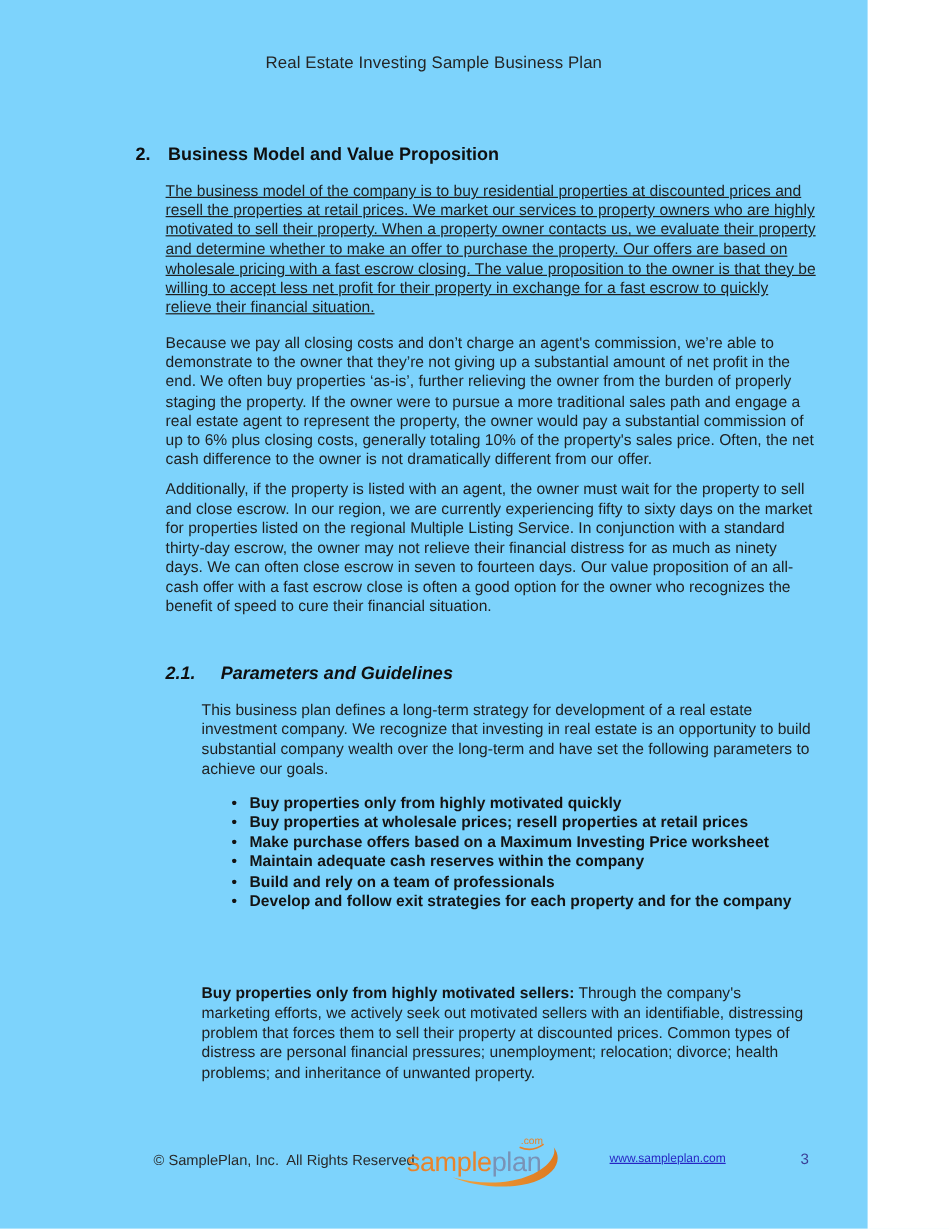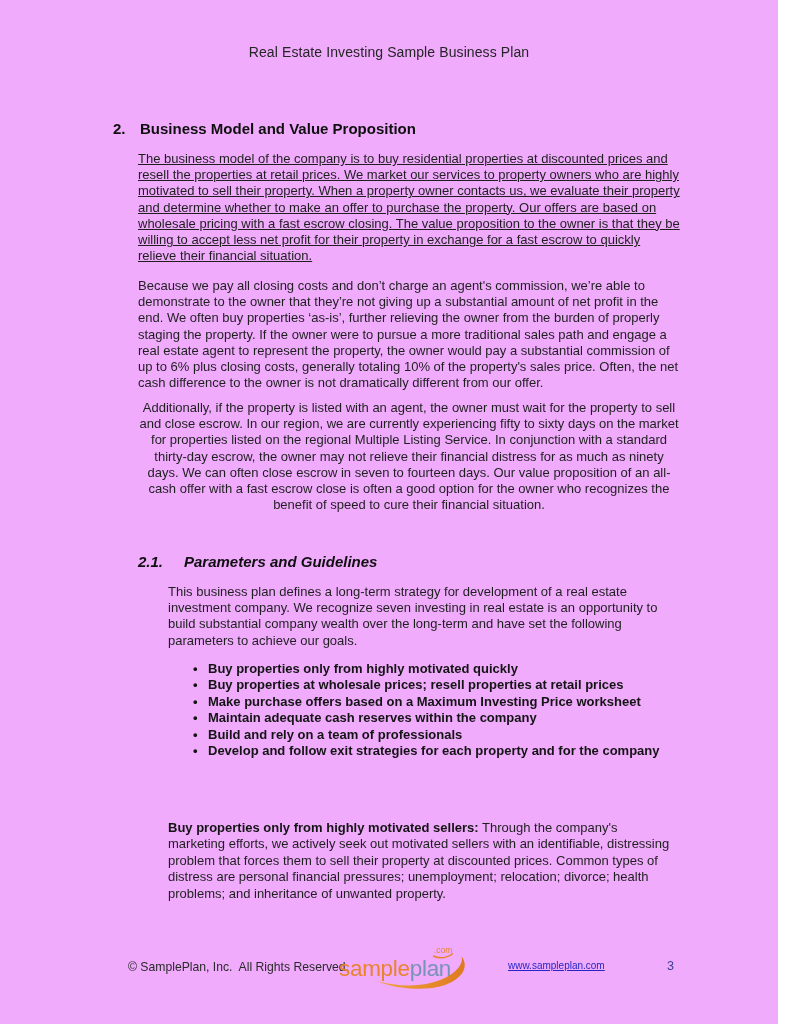--- a/index.html
+++ b/index.html
@@ -1,20 +1,20 @@
 <!DOCTYPE html>
 <html><head>
 <meta charset="utf-8">
 <style>
   html, body { margin: 0; padding: 0; background: #ffffff; }
   .page {
     position: relative;
-    width: 778px;
+    width: 723px;
     height: 1024px;
-    background: #f0abfc;
+    background: #7dd3fc;
     font-family: "Liberation Sans", "DejaVu Sans", sans-serif;
     color: #212121;
     overflow: hidden;
   }
   .doc-title {
     position: absolute;
     top: 44px; left: 0;
     width: 100%;
     text-align: center;
     font-size: 14px;
@@ -36,21 +36,21 @@
   .h3 .num { width: 46px; }
   .para {
     position: absolute;
     font-size: 13px;
     line-height: 16.2px;
     color: #1f1f1f;
     text-align: left;
   }
   .p1 { top: 151px; left: 138px; width: 542px; text-decoration: underline; }
   .p2 { top: 278px; left: 138px; width: 542px; }
-  .p3 { top: 400px; left: 138px; width: 542px; text-align: center; }
+  .p3 { top: 400px; left: 138px; width: 542px; }
   .p4 { top: 584px; left: 168px; width: 508px; }
   .p5 { top: 820px; left: 168px; width: 506px; line-height: 16.4px; }
   .p5 b { color: #141414; }
   .bullets {
     position: absolute;
     top: 661px; left: 192px; width: 482px;
     margin: 0; padding: 0;
     list-style: none;
   }
   .bullets li {
@@ -107,21 +107,21 @@
 
   <div class="para p1">The business model of the company is to buy residential properties at discounted prices and resell the properties at retail prices. We market our services to property owners who are highly motivated to sell their property. When a property owner contacts us, we evaluate their property and determine whether to make an offer to purchase the property. Our offers are based on wholesale pricing with a fast escrow closing. The value proposition to the owner is that they be willing to accept less net profit for their property in exchange for a fast escrow to quickly relieve their financial situation.</div>
   <div class="para p2">Because we pay all closing costs and don’t charge an agent's commission, we’re able to demonstrate to the owner that they’re not giving up a substantial amount of net profit in the end. We often buy properties ‘as-is’, further relieving the owner from the burden of properly staging the property. If the owner were to pursue a more traditional sales path and engage a real estate agent to represent the property, the owner would pay a substantial commission of up to 6% plus closing costs, generally totaling 10% of the property's sales price. Often, the net cash difference to the owner is not dramatically different from our offer.</div>
   <div class="para p3">Additionally, if the property is listed with an agent, the owner must wait for the property to sell and close escrow. In our region, we are currently experiencing fifty to sixty days on the market for properties listed on the regional Multiple Listing Service. In conjunction with a standard thirty-day escrow, the owner may not relieve their financial distress for as much as ninety days. We can often close escrow in seven to fourteen days. Our value proposition of an all-cash offer with a fast escrow close is often a good option for the owner who recognizes the benefit of speed to cure their financial situation.</div>
 
   <div class="heading h3">
     <span class="num">2.1.</span>
     <span class="title">Parameters and Guidelines</span>
   </div>
 
-  <div class="para p4">This business plan defines a long-term strategy for development of a real estate investment company. We recognize seven investing in real estate is an opportunity to build substantial company wealth over the long-term and have set the following parameters to achieve our goals.</div>
+  <div class="para p4">This business plan defines a long-term strategy for development of a real estate investment company. We recognize that investing in real estate is an opportunity to build substantial company wealth over the long-term and have set the following parameters to achieve our goals.</div>
 
   <ul class="bullets">
     <li>Buy properties only from highly motivated quickly</li>
     <li>Buy properties at wholesale prices; resell properties at retail prices</li>
     <li>Make purchase offers based on a Maximum Investing Price worksheet</li>
     <li>Maintain adequate cash reserves within the company</li>
     <li>Build and rely on a team of professionals</li>
     <li>Develop and follow exit strategies for each property and for the company</li>
   </ul>
 

